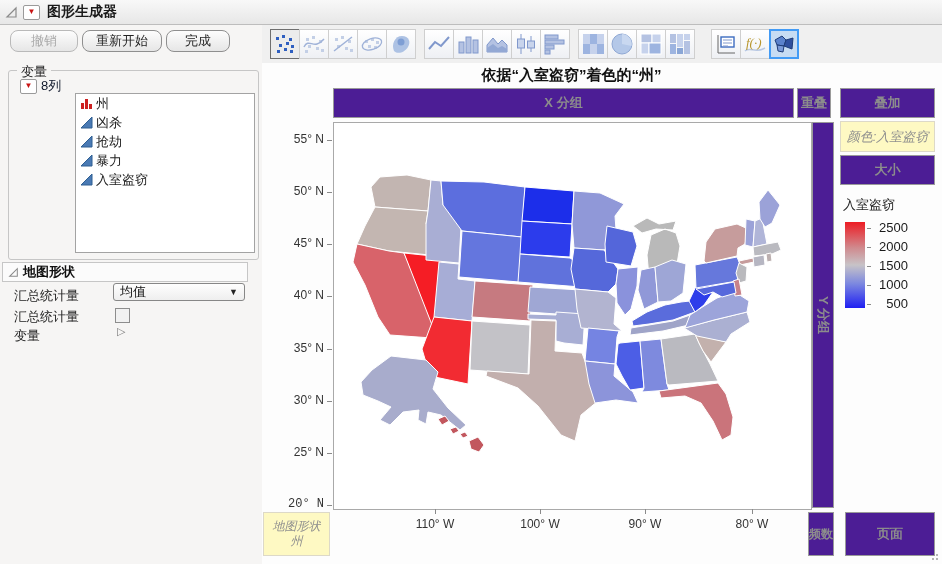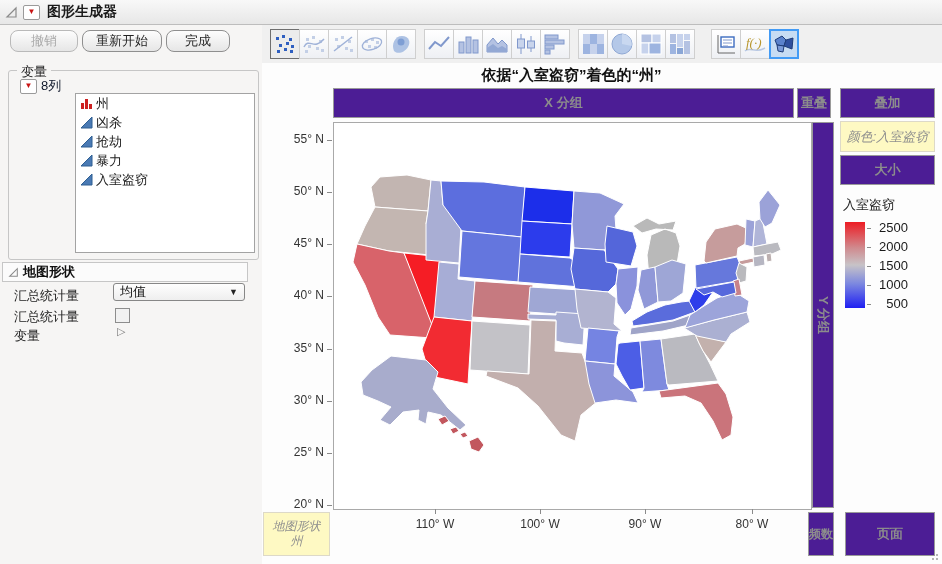--- a/index.html
+++ b/index.html
@@ -380,21 +380,21 @@
     <div class="axis-ylab" style="left: 258px; top: 236.3px;">45° N</div>
     <div class="tick" style="left: 327px; top: 244.3px; width: 5px; height: 1px;"></div>
     <div class="axis-ylab" style="left: 258px; top: 288.45px;">40° N</div>
     <div class="tick" style="left: 327px; top: 296.45px; width: 5px; height: 1px;"></div>
     <div class="axis-ylab" style="left: 258px; top: 340.6px;">35° N</div>
     <div class="tick" style="left: 327px; top: 348.6px; width: 5px; height: 1px;"></div>
     <div class="axis-ylab" style="left: 258px; top: 392.75px;">30° N</div>
     <div class="tick" style="left: 327px; top: 400.75px; width: 5px; height: 1px;"></div>
     <div class="axis-ylab" style="left: 258px; top: 444.9px;">25° N</div>
     <div class="tick" style="left: 327px; top: 452.9px; width: 5px; height: 1px;"></div>
-    <div class="axis-ylab" style="left: 258px; top: 497.05px;">20° N</div>
+    <div class="axis-ylab" style="left: 258px; top: 497.05px; font-family: Liberation Mono, monospace;">20° N</div>
     <div class="tick" style="left: 327px; top: 505.05px; width: 5px; height: 1px;"></div>
   </div>
 <div id="x-axis">
     <div class="axis-xlab" style="left: 403px; top: 517px;">110° W</div>
     <div class="tick" style="left: 435px; top: 509px; width: 1px; height: 5px;"></div>
     <div class="axis-xlab" style="left: 508px; top: 517px;">100° W</div>
     <div class="tick" style="left: 540px; top: 509px; width: 1px; height: 5px;"></div>
     <div class="axis-xlab" style="left: 613px; top: 517px;">90° W</div>
     <div class="tick" style="left: 645px; top: 509px; width: 1px; height: 5px;"></div>
     <div class="axis-xlab" style="left: 720px; top: 517px;">80° W</div>

